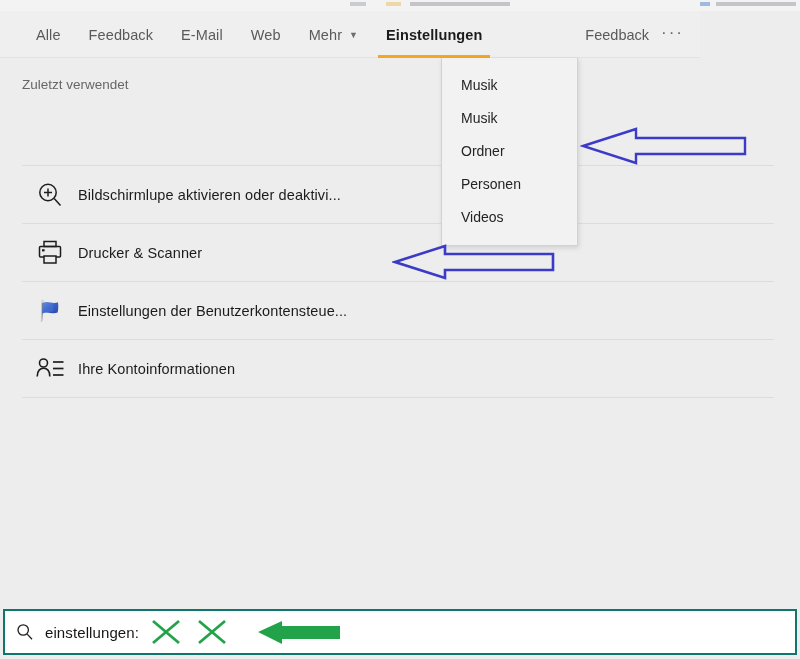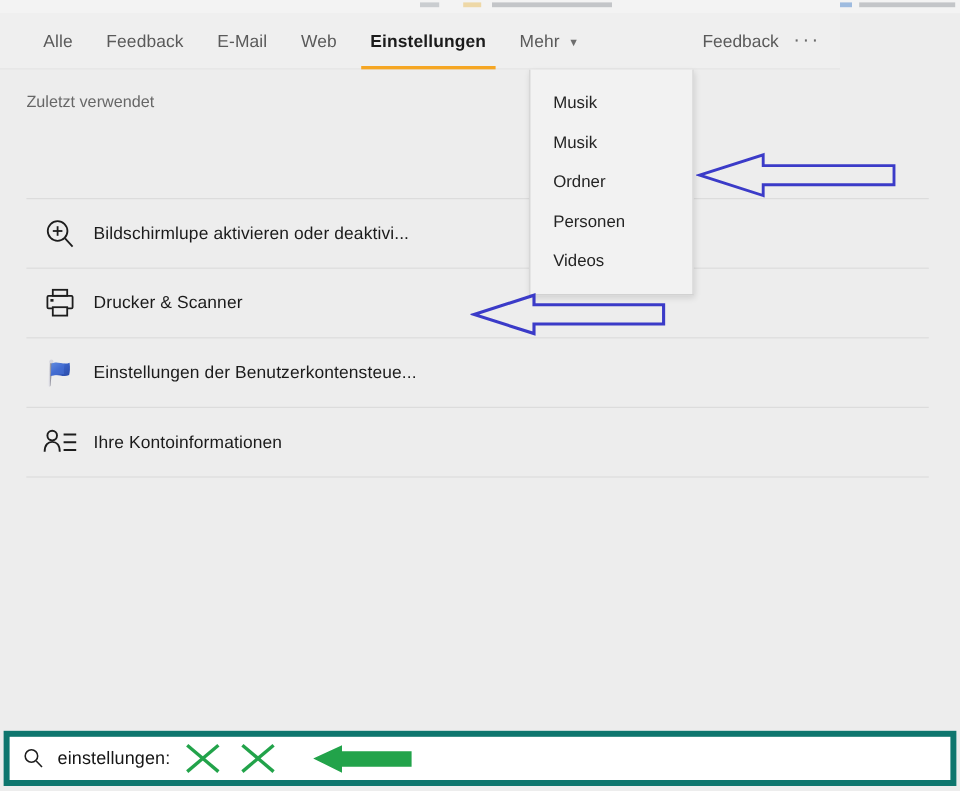--- a/index.html
+++ b/index.html
@@ -178,21 +178,21 @@
 
   
   .anno { position: absolute; z-index: 40; pointer-events: none; }
 
   
   .searchbar {
     position: absolute;
     left: 3px; top: 609px;
     width: 794px; height: 46px;
     background: #ffffff;
-    border: 5px solid #0f766e;
+    border: 2px solid #0f766e;
     display: flex;
     align-items: center;
   }
   .search-icon-wrap {
     width: 40px; min-width: 40px;
     display: flex; align-items: center; justify-content: center;
     color: #1e1e1e;
   }
   .search-text {
     font-size: 15px;
@@ -228,27 +228,27 @@
         </div>
         <div class="tab">
           <span>Feedback</span>
         </div>
         <div class="tab">
           <span>E-Mail</span>
         </div>
         <div class="tab">
           <span>Web</span>
         </div>
+        <div class="tab">
+          <span>Mehr</span>
+          <span class="caret">▼</span>
+        </div>
         <div class="tab active">
           <span>Einstellungen</span>
           <span class="underline"></span>
-        </div>
-        <div class="tab">
-          <span>Mehr</span>
-          <span class="caret">▼</span>
         </div>
       </div>
       <div class="nav-right">
         <div class="feedback">Feedback</div>
         <div class="ellipsis">···</div>
       </div>
     </div>
 
     <div class="results">
 

